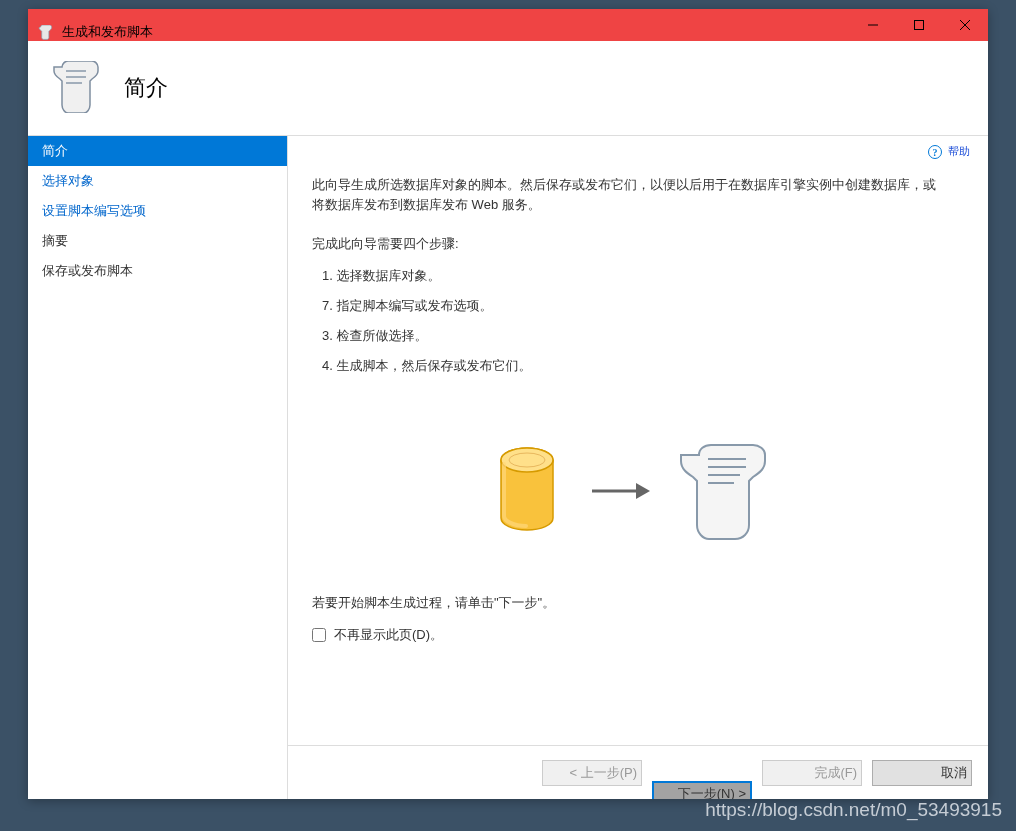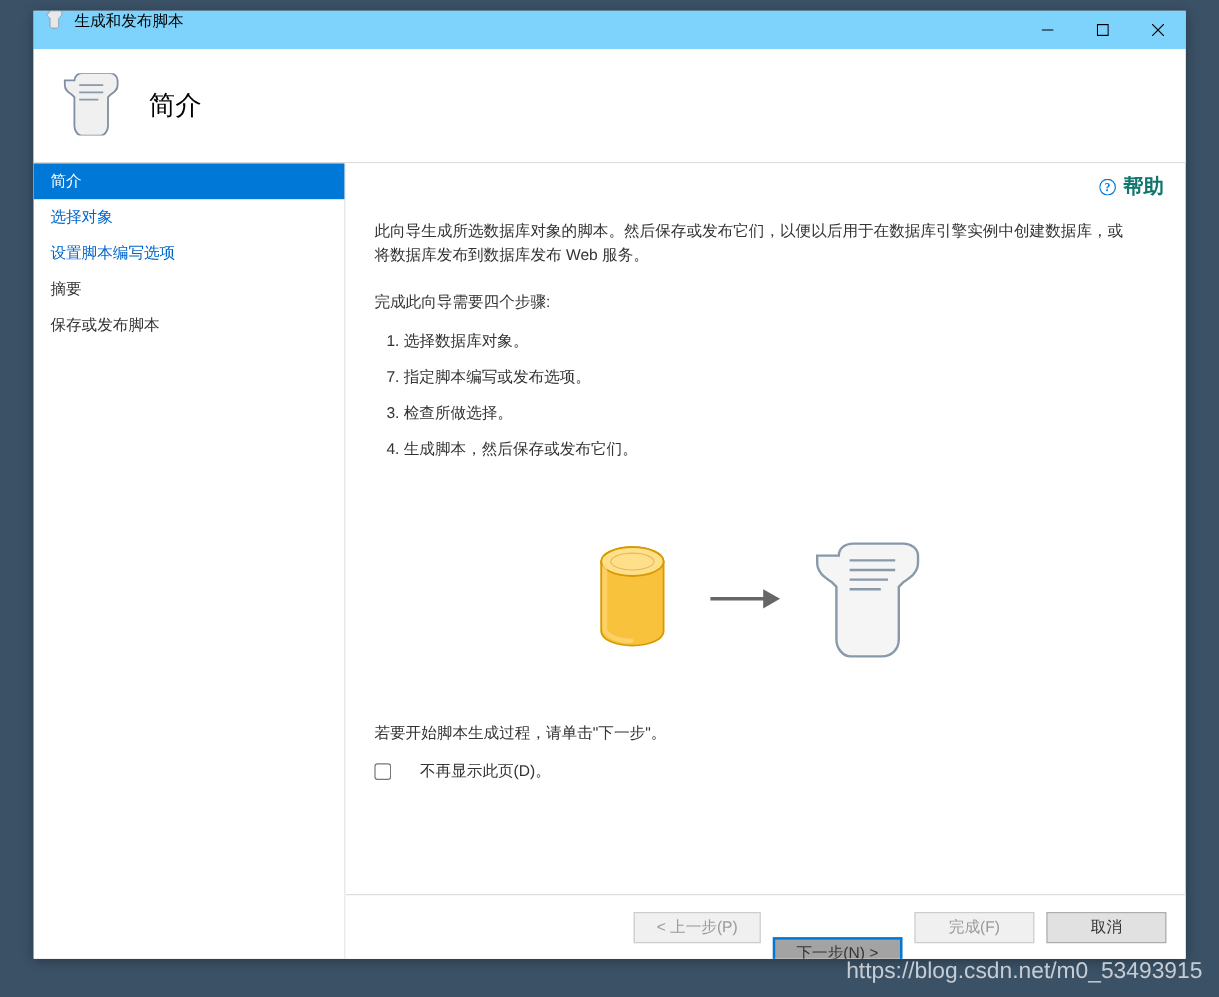--- a/index.html
+++ b/index.html
@@ -20,23 +20,23 @@
       width: 960px;
       height: 790px;
       margin: 9px auto 0;
       display: flex;
       flex-direction: column;
       box-shadow: 0 2px 10px rgba(0,0,0,0.3);
     }
     .titlebar {
       height: 32px;
       display: flex;
-      align-items: flex-start;
+      align-items: flex-end;
       padding: 0 0 0 10px;
-      background: #7dd3fc;
+      background: #ef4444;
     }
     .titlebar-icon {
       width: 16px;
       height: 16px;
       margin-right: 8px;
     }
     .titlebar-text {
       flex: 1;
       font-size: 13px;
       color: #000;
@@ -104,24 +104,23 @@
       background: #fff;
     }
     .help-row {
       display: flex;
       justify-content: flex-end;
       align-items: center;
       padding: 8px 18px;
       gap: 6px;
     }
     .help-link {
-      color: #0f766e;
+      color: #1d4ed8;
       cursor: pointer;
-      font-size: 17px;
-      font-weight: bold;
+      font-size: 11px;
     }
     .help-icon {
       width: 14px;
       height: 14px;
     }
     .content {
       flex: 1;
       padding: 8px 40px 16px 24px;
       color: #333;
       overflow: auto;
@@ -156,47 +155,48 @@
       gap: 28px;
       margin: 30px 0 50px;
     }
     .start-text {
       font-size: 13px;
       margin-bottom: 14px;
     }
     .checkbox-row {
       display: flex;
       align-items: center;
-      gap: 24px;
+      gap: 8px;
       font-size: 13px;
     }
     .checkbox-row input {
       width: 14px;
       height: 14px;
     }
     .footer {
       height: 54px;
       display: flex;
       justify-content: flex-end;
       align-items: center;
       gap: 10px;
       padding: 0 16px;
       border-top: 1px solid #ddd;
       background: #fff;
     }
     .btn {
       min-width: 100px;
       height: 26px;
-      padding: 0 18px;
+      padding: 0 4px;
       border: 1px solid #adadad;
       background: #e1e1e1;
       font-size: 13px;
       font-family: inherit;
       cursor: pointer;
       color: #333;
+      text-align: right;
     }
     .btn:disabled {
       color: #999;
       cursor: not-allowed;
       background: #f0f0f0;
       border-color: #ccc;
     }
     .btn.primary {
       border: 2px solid #0078d7;
       background: #a3a3a3;

